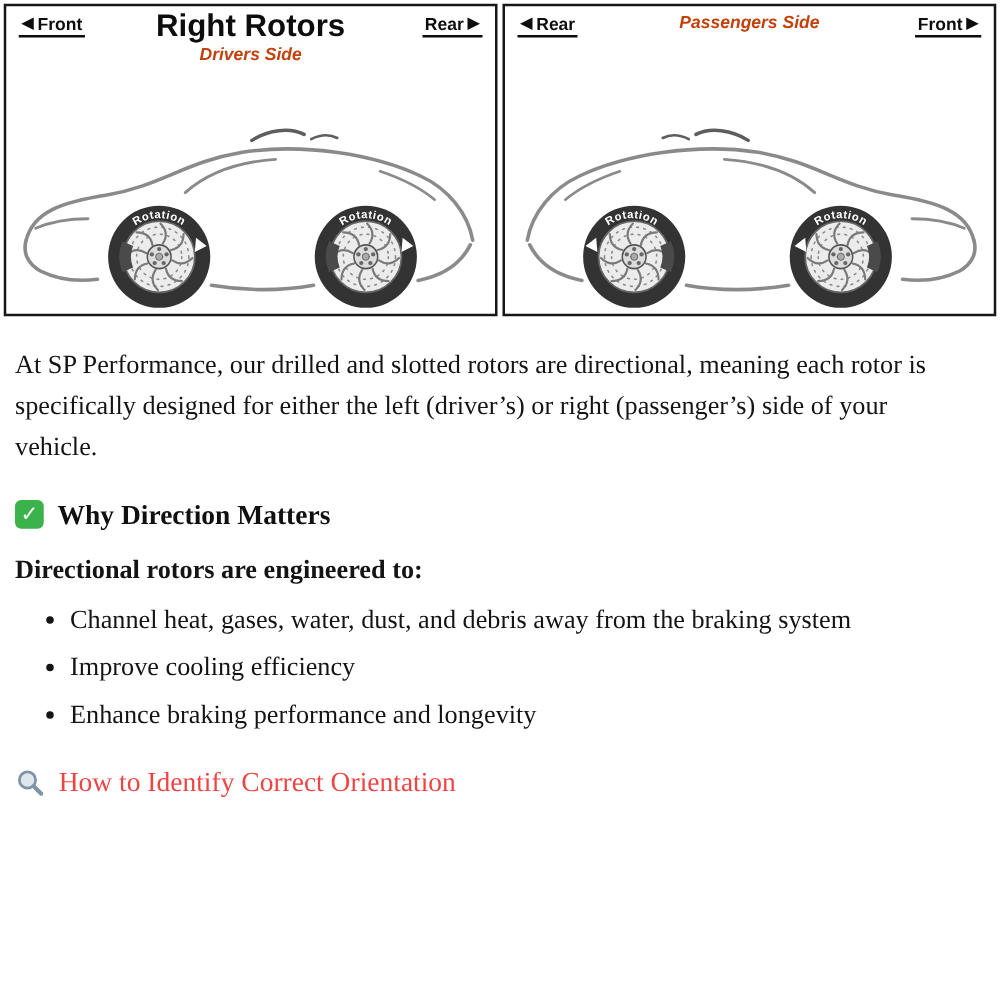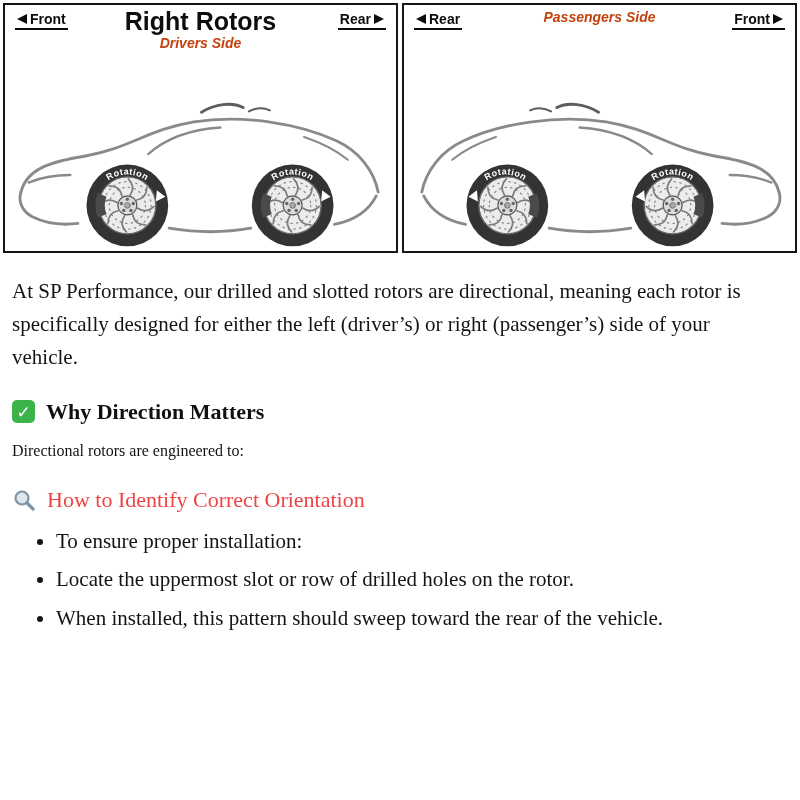--- a/index.html
+++ b/index.html
@@ -44,21 +44,21 @@
     font-size:22px; font-weight:bold; margin:24px 0 12px 0; color:#101010;
   }
   .sec-heading.regular { font-weight:normal; color:#ef4444; }
   .check-badge {
     width:23px; height:23px; border-radius:5px; flex:0 0 auto;
     display:inline-flex; align-items:center; justify-content:center;
     color:#ffffff; font-size:17px; font-weight:bold;
     font-family:"DejaVu Sans", sans-serif;
   }
   .mag-icon { flex:0 0 auto; display:inline-block; }
-  .lead { font-size:16px; line-height:1.55; margin:14px 0 6px 0; }
+  .lead { font-size:21px; line-height:1.55; margin:14px 0 6px 0;font-weight:bold; }
   ul.bullets { margin:8px 0 20px 0; padding-left:44px; }
   ul.bullets li { font-size:21px; line-height:1.58; margin:5px 0; }
 </style>
 </head>
 <body>
 
 <div class="page">
 
   <div class="diagram">
 
@@ -165,29 +165,29 @@
 
     <p class="intro">At SP Performance, our drilled and slotted rotors are directional, meaning each rotor is specifically designed for either the left (driver’s) or right (passenger’s) side of your vehicle.</p>
 
     <div class="sec-heading">
       <span class="check-badge" style="background:#3bb24a;">✓</span>
       <span>Why Direction Matters</span>
     </div>
 
     <p class="lead">Directional rotors are engineered to:</p>
 
+    <ul class="bullets">
+      <li>Channel heat, gases, water, dust, and debris away from the braking system</li>
+      <li>Improve cooling efficiency</li>
+      <li>Enhance braking performance and longevity</li>
+    </ul>
 
     <div class="sec-heading regular">
       <svg class="mag-icon" width="24" height="24" viewBox="0 0 24 24">
         <circle cx="10" cy="10" r="6.5" fill="#dfe7ec" stroke="#7d93a6" stroke-width="2.2"></circle>
         <line x1="15" y1="15" x2="21" y2="21" stroke="#7d93a6" stroke-width="3.2" stroke-linecap="round"></line>
       </svg>
       <span>How to Identify Correct Orientation</span>
     </div>
 
-    <ul class="bullets">
-      <li>To ensure proper installation:</li>
-      <li>Locate the uppermost slot or row of drilled holes on the rotor.</li>
-      <li>When installed, this pattern should sweep toward the rear of the vehicle.</li>
-    </ul>
 
   </div>
 </div>
 
 </body></html>

